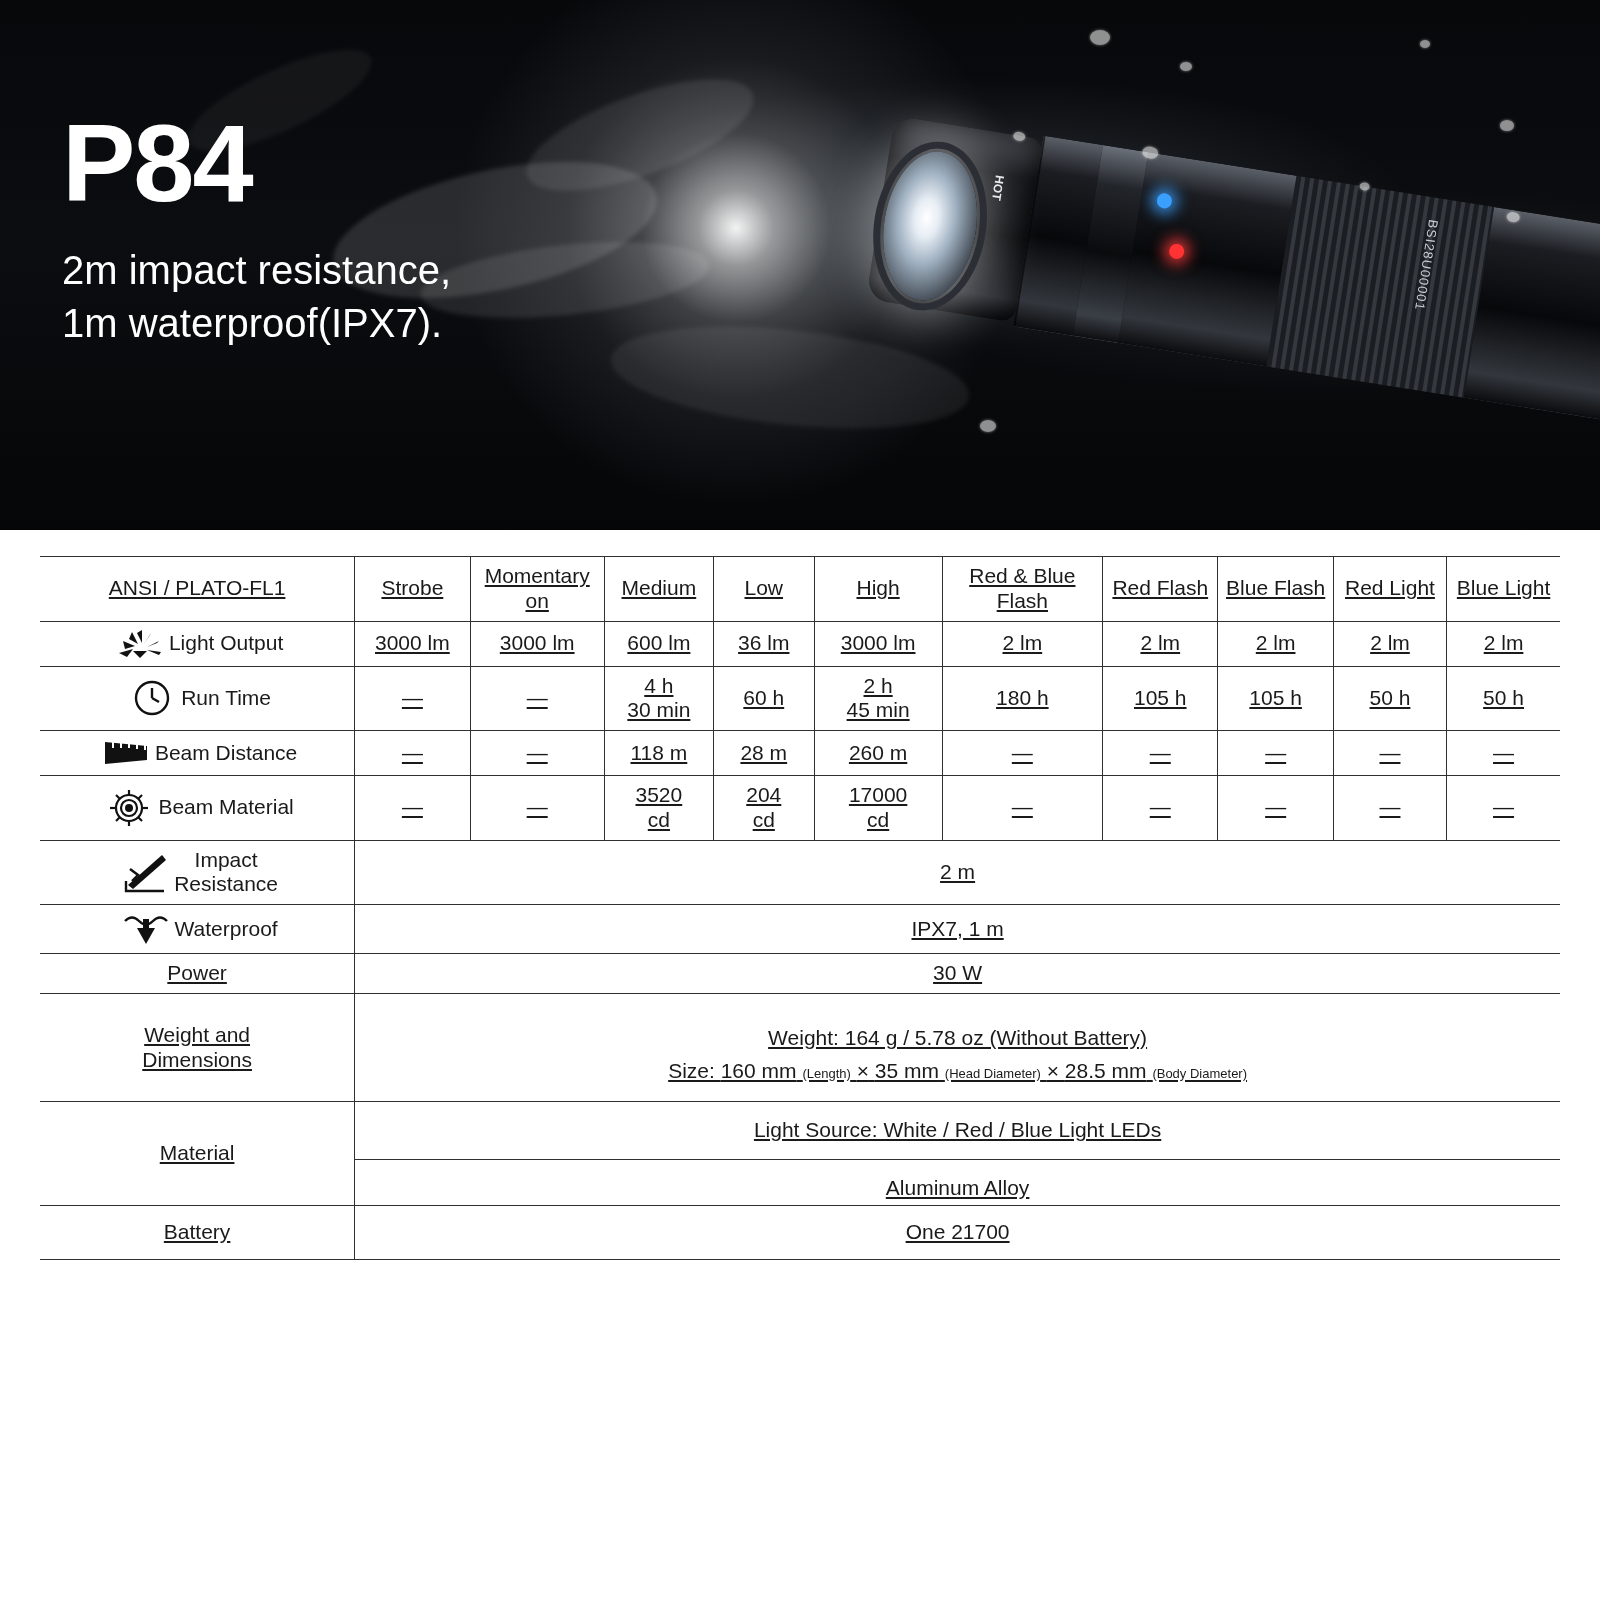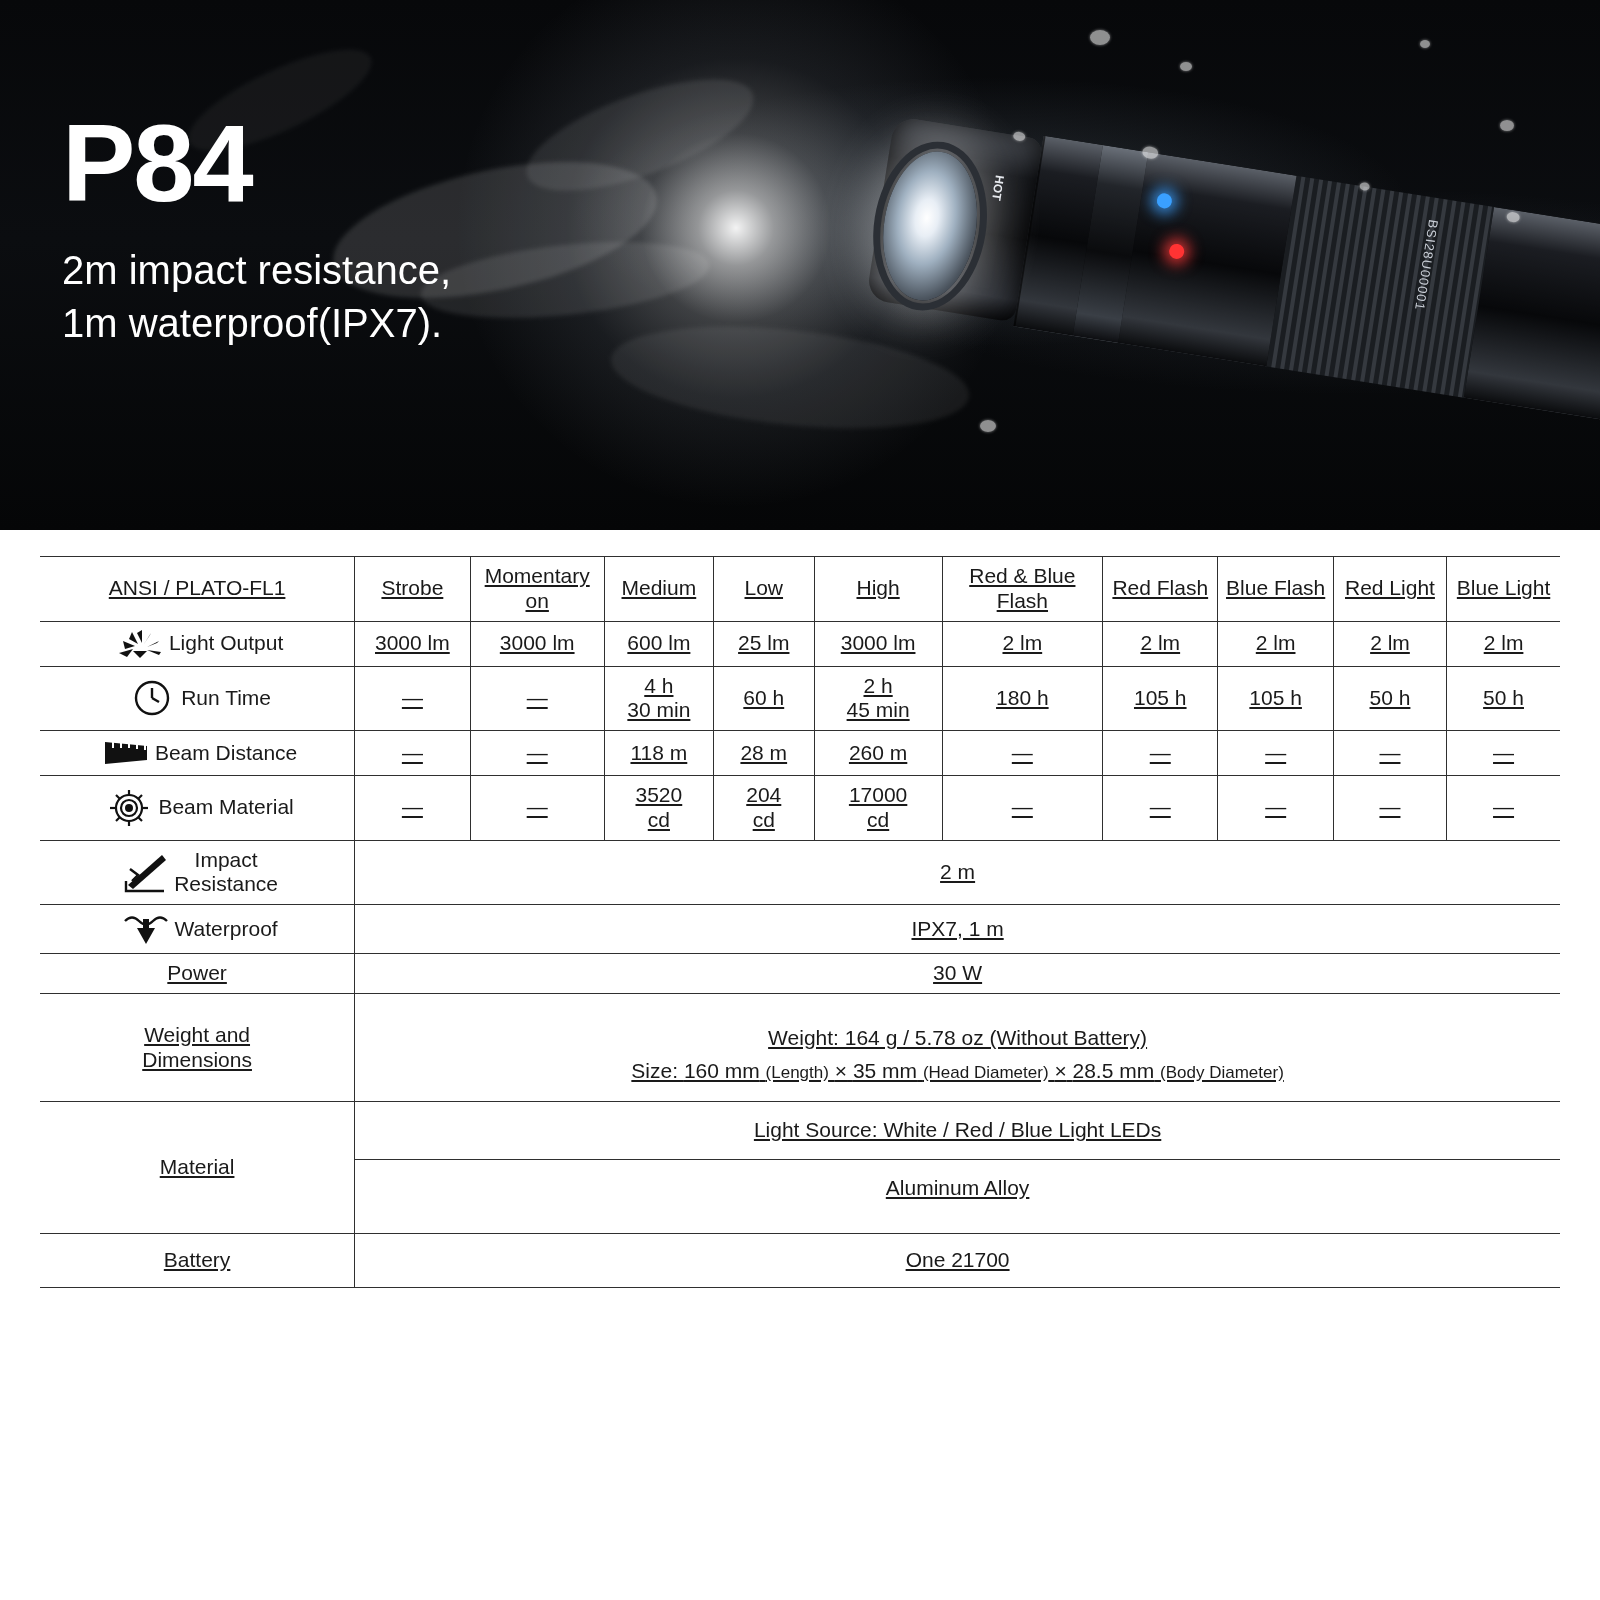--- a/index.html
+++ b/index.html
@@ -188,21 +188,21 @@
   .hdr-first {
     text-align: left;
     padding-left: 12px;
     font-size: 25px;
   }
   .leftval {
     text-align: left;
     padding-left: 26px;
     font-size: 26px;
   }
-  .small-note { font-size: 17px; }
+  .small-note { font-size: 13px; }
   .center-label { text-align: center; font-size: 24px; }
   .dash { font-size: 24px; }
   svg { display: block; margin: 0 auto; }
 </style>
 </head>
 <body>
 
 <div class="hero">
   <div class="hero-bg"></div>
 
@@ -290,21 +290,21 @@
               <polygon points="42,12 30,18 40,14"></polygon>
               <polygon points="44,23 30,21 42,26"></polygon>
               <polygon points="16,22 30,22 23,29"></polygon>
             </g>
           </svg>
         </span><span class="txt">Light Output</span>
       </td>
       <td>3000 lm</td>
       <td>3000 lm</td>
       <td>600 lm</td>
-      <td>25 lm</td>
+      <td>36 lm</td>
       <td>3000 lm</td>
       <td>2 lm</td>
       <td>2 lm</td>
       <td>2 lm</td>
       <td>2 lm</td>
       <td>2 lm</td>
     </tr>
 
     <tr>
       <td class="rowlabel">
@@ -442,21 +442,21 @@
           <span class="small-note">(Body Diameter)</span>
         </div>
       </td>
     </tr>
 
     <tr>
       <td class="center-label" rowspan="2">Material</td>
       <td class="leftval" colspan="10" style="padding-top:16px; padding-bottom:16px;">Light Source: White / Red / Blue Light LEDs</td>
     </tr>
     <tr>
-      <td class="leftval" colspan="10" style="padding-top:16px; padding-bottom:32px;">Aluminum Alloy</td>
+      <td class="leftval" colspan="10" style="padding-top:16px; padding-bottom:4px;">Aluminum Alloy</td>
     </tr>
 
     <tr>
       <td class="center-label">Battery</td>
       <td class="leftval" colspan="10" style="padding-top:14px; padding-bottom:14px;">One 21700</td>
     </tr>
   </tbody>
     </table>
 </div>
 

